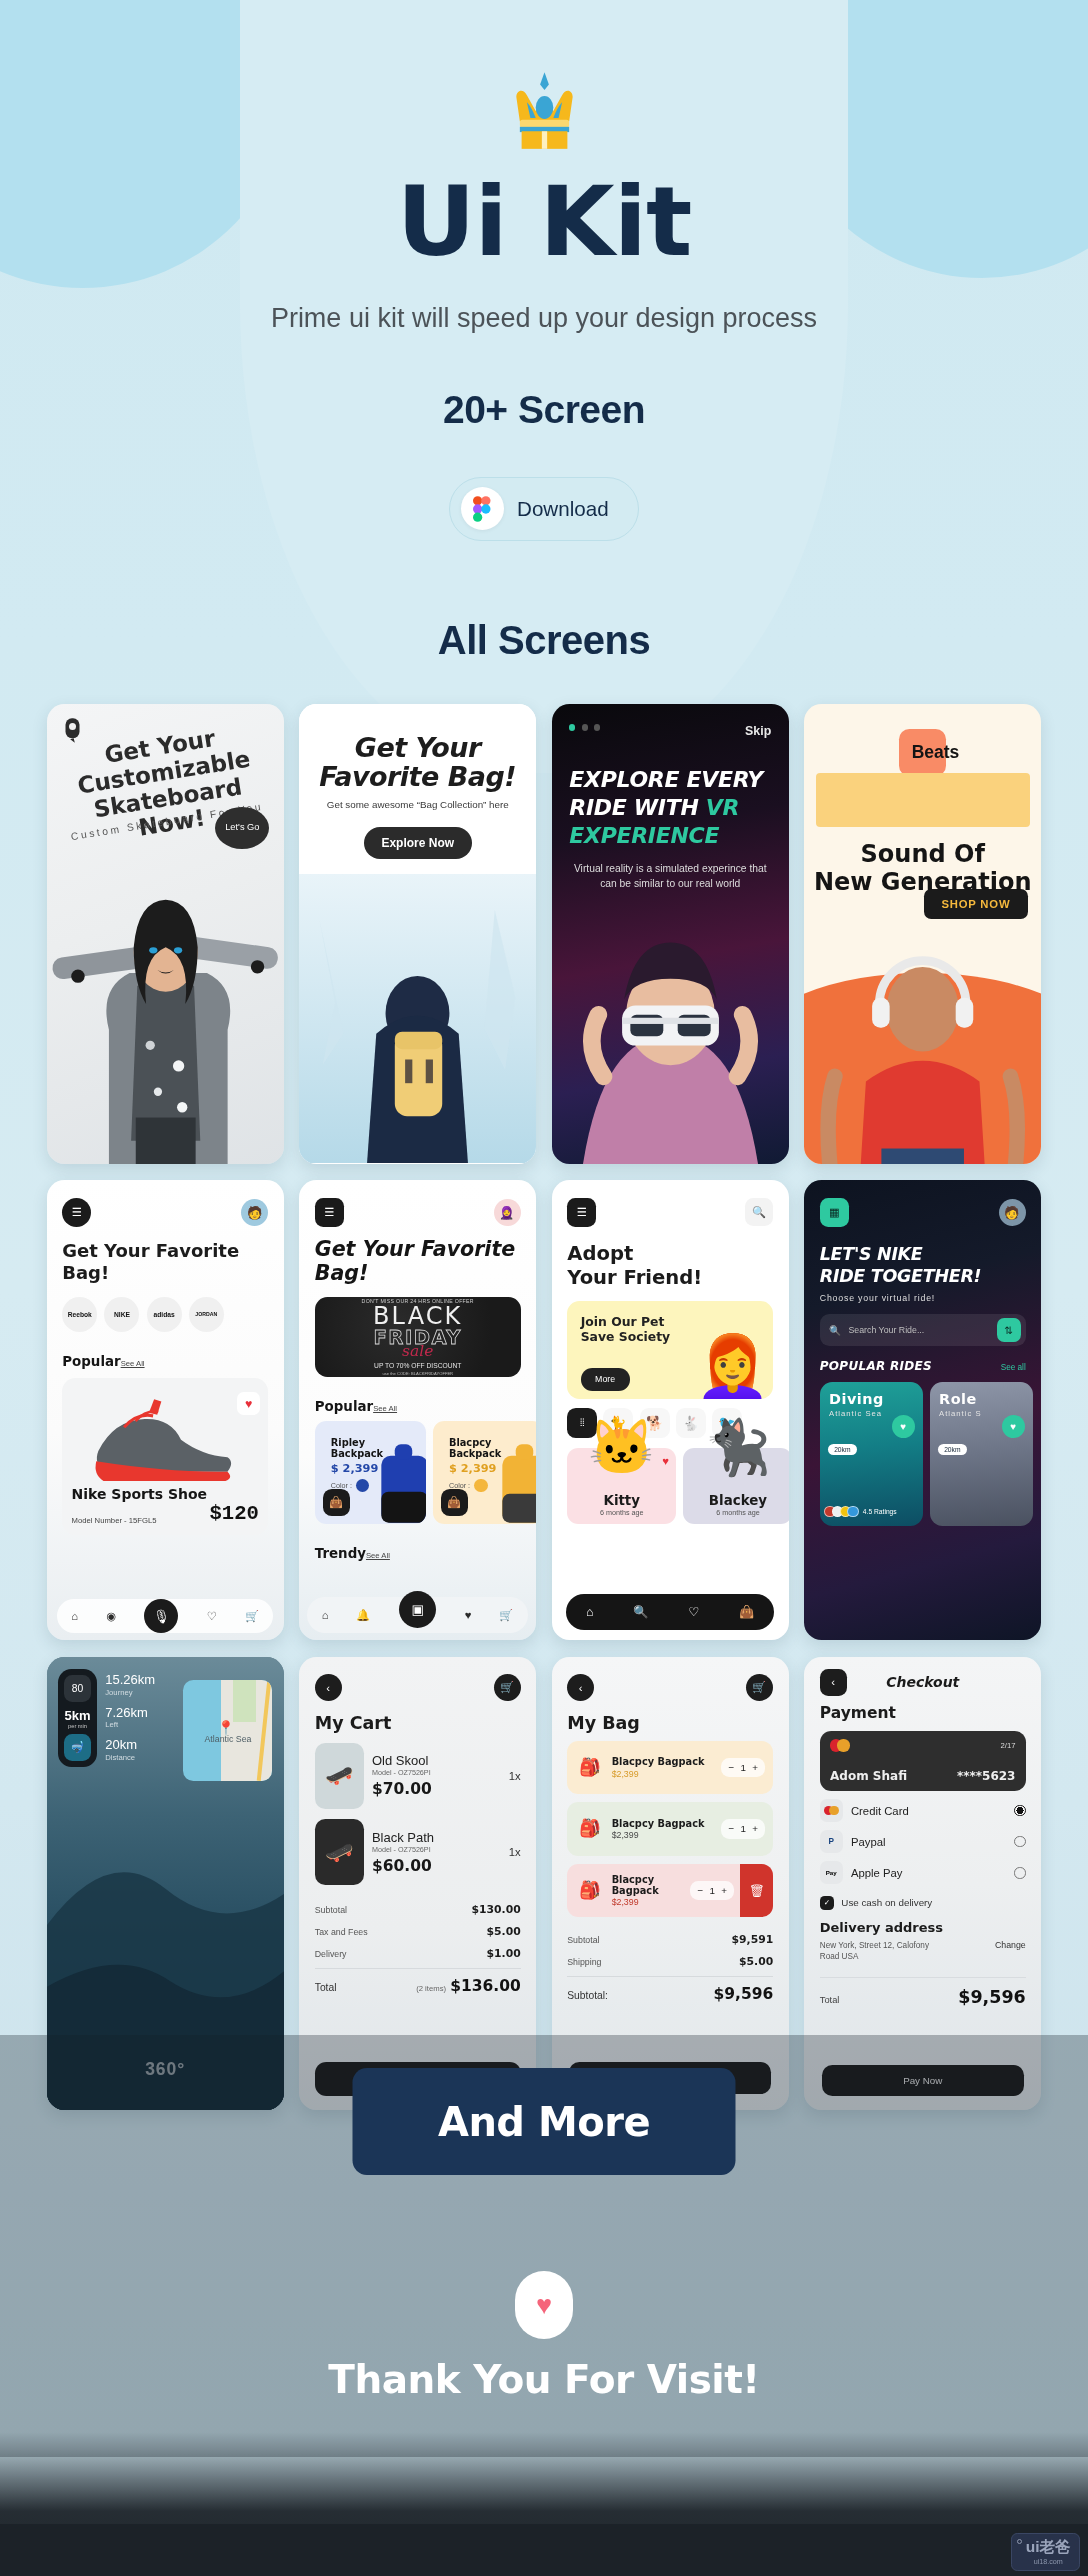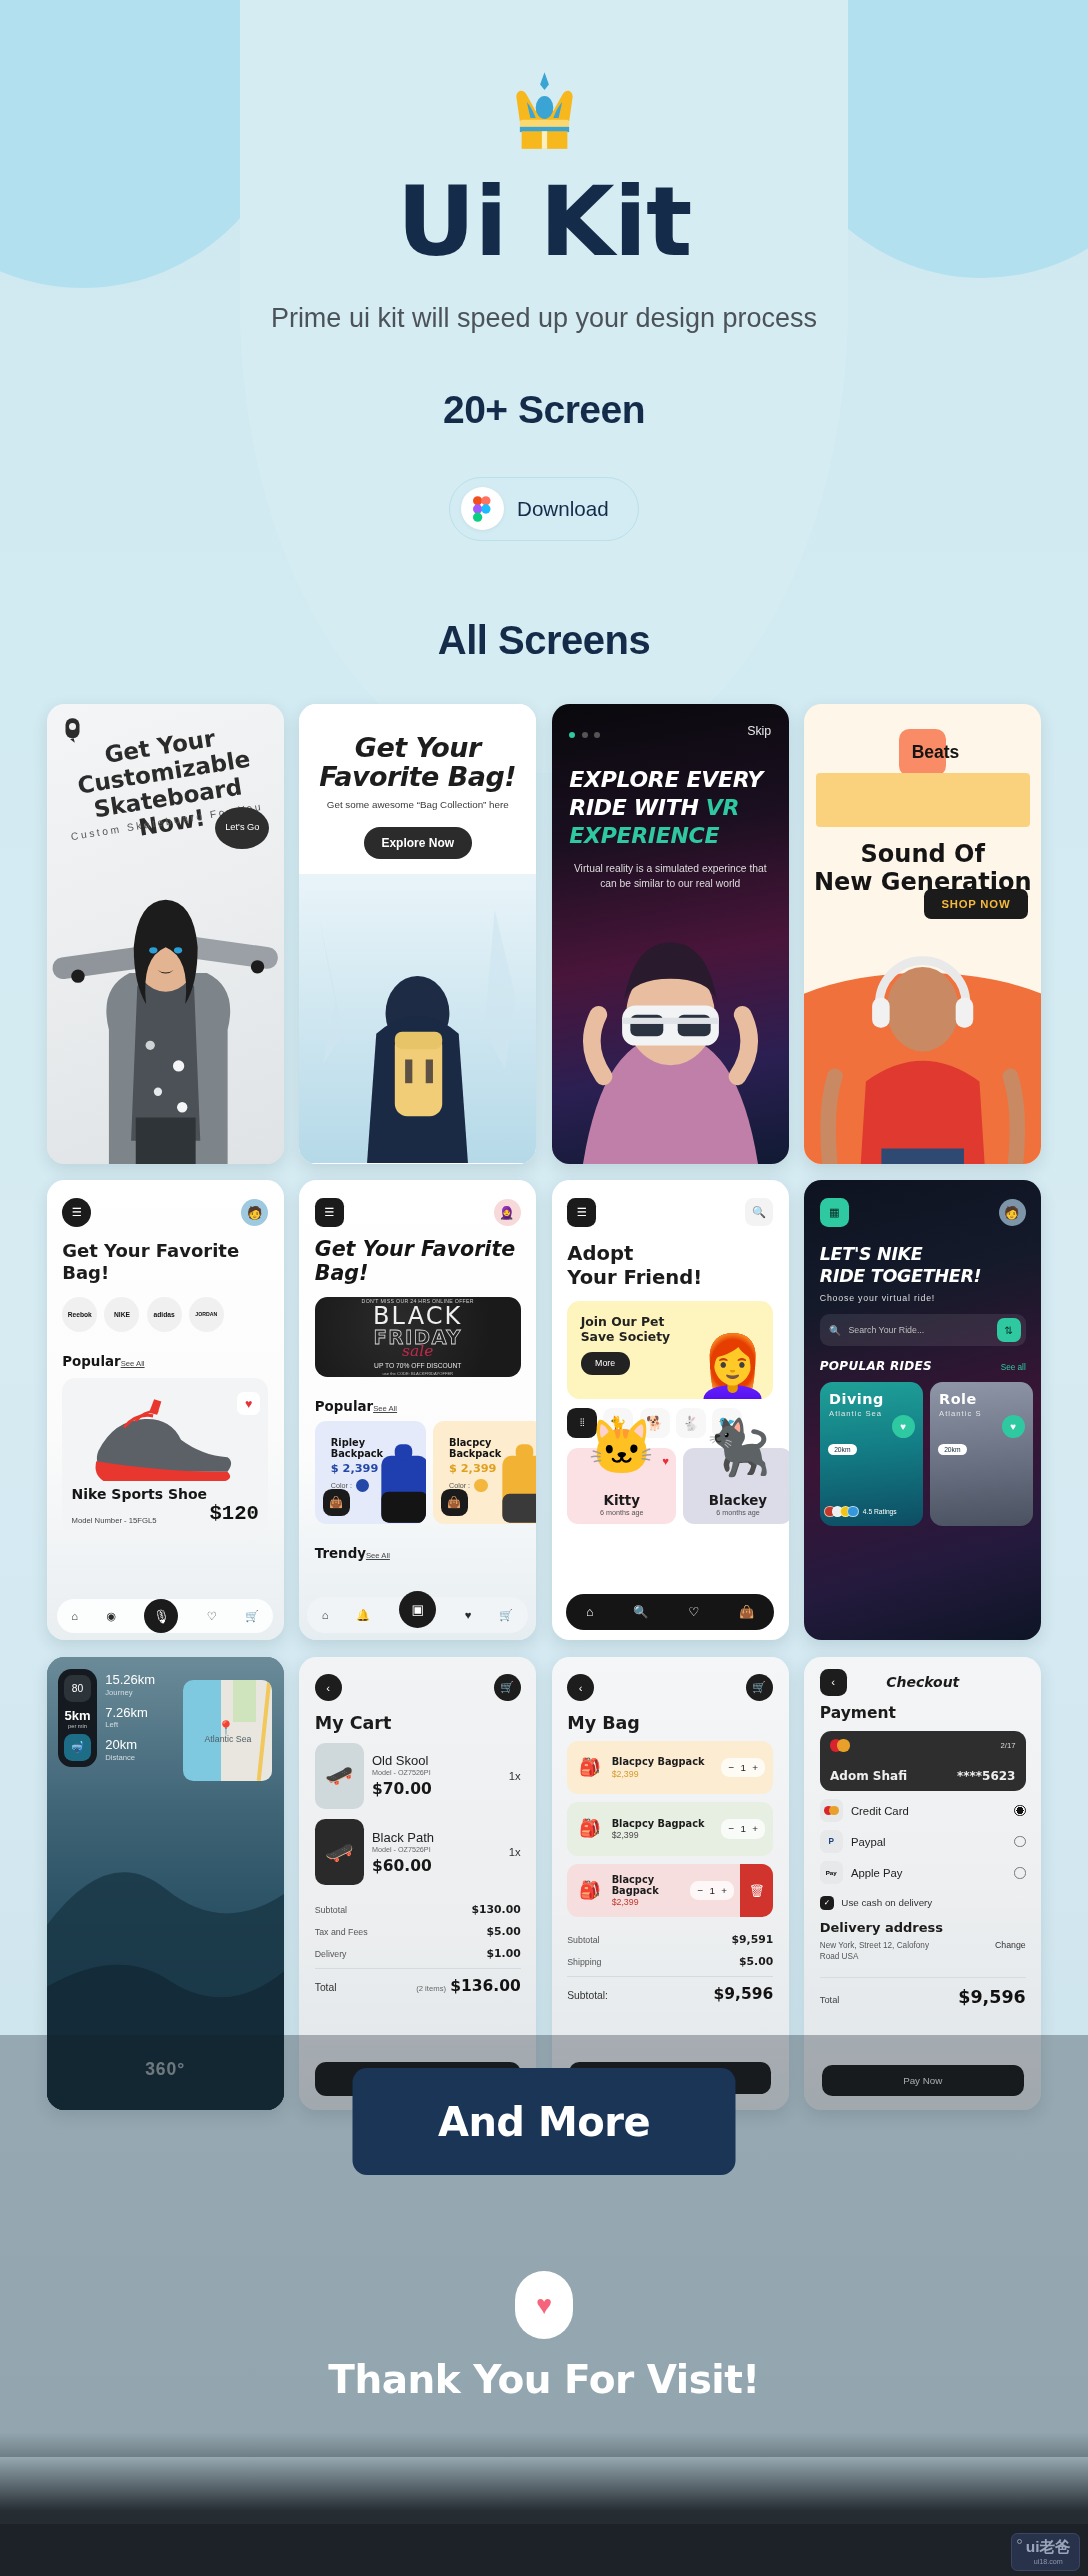--- a/index.html
+++ b/index.html
@@ -147,21 +147,21 @@
   }
   .s2-sub { margin-top:7.2px; font-size:9.8px; color:#3a3a3a; }
   .s2-btn {
     margin: 17.5px auto 0; width:108px; height:32px; border-radius:18.5px;
     background:#2b2b2b; color:#fff; font-size:12px; font-weight:600;
     display:flex; align-items:center; justify-content:center;
   }
 
   
   .s3 { background: linear-gradient(170deg,#09090c 0%, #1a0f20 28%, #49153a 55%, #2b1f52 78%, #101a33 100%); }
-  .s3-top { display:flex; align-items:flex-end; justify-content:space-between; padding: 20.6px 17.5px 0; }
+  .s3-top { display:flex; align-items:flex-start; justify-content:space-between; padding: 20.6px 17.5px 0; font-weight: bold; }
   .dots { display:flex; gap:6.2px; }
   .dot { width:6.2px; height:6.2px; border-radius:50%; background:#555; }
   .dot.on { background:#2ec9a0; }
   .s3-skip { color:#e9e9e9; font-size:12.4px; }
   .s3-title {
     margin-top:28px; padding: 0 17.5px;
     font-family:"DejaVu Sans", sans-serif; font-weight:700; font-style:italic;
     font-size:22px; line-height:1.26; color:#fff; letter-spacing:-0.3px;
   }
   .s3-accent { color:#2ec9a0; }
@@ -241,21 +241,21 @@
     background:rgba(242,244,246,.9); border-radius:18.5px;
     display:flex; align-items:center; justify-content:space-around; font-size:11.3px; color:#2a2a2a;
   }
   .scan-btn { width:37px;height:37px;border-radius:50%;background:#1b1b1b;color:#fff;display:flex;align-items:center;justify-content:center;font-size:13.4px; margin-top:-11.3px;}
 
   
   .s7 { background:#fff; }
   .s7-title { margin-top:15.5px; font-family:"DejaVu Sans",sans-serif; font-weight:700; font-size:19.6px; line-height:1.2; color:#1b1b1b; }
   .pet-banner { margin-top:11.3px; height:98px; border-radius:12.4px; background:#fdf5bd; position:relative; overflow:hidden; padding:13.4px; }
   .pet-banner-txt { font-family:"DejaVu Sans",sans-serif; font-weight:700; font-size:12.4px; line-height:1.25; color:#222; }
-  .pet-more { margin-top:7px; width:49px;height:23px;border-radius:11.3px;background:#222;color:#fff;font-size:8.8px;display:flex;align-items:center;justify-content:center; }
+  .pet-more { margin-top:23px; width:49px;height:23px;border-radius:11.3px;background:#222;color:#fff;font-size:8.8px;display:flex;align-items:center;justify-content:center; }
   .pet-girl { position:absolute; right:2.1px; bottom:0; font-size:62px; line-height:1;}
   .pet-filters { margin-top:9.3px; display:flex; gap:6.2px; }
   .pf { width:30px;height:30px;border-radius:8.8px;background:#f7f7f7;display:flex;align-items:center;justify-content:center;font-size:14px; }
   .pf.active { background:#1b1b1b; color:#fff; font-size:10.3px;}
   .pet-cards { margin-top:10.3px; display:flex; gap:7.2px; }
   .pet-card { flex:0 0 109px; height:76px; border-radius:11.3px; position:relative; padding:7.2px; display:flex; flex-direction:column; justify-content:flex-end; align-items:center;}
   .pet-card.pink { background:#fbe0e4; }
   .pet-card.lav { background:#dcdbe8; }
   .pet-emoji { position:absolute; left:50%; transform:translateX(-50%); top:-32px; font-size:54px; }
   .pet-name { font-family:"DejaVu Sans",sans-serif; font-weight:700; font-size:13.4px; color:#1b1b1b; }

